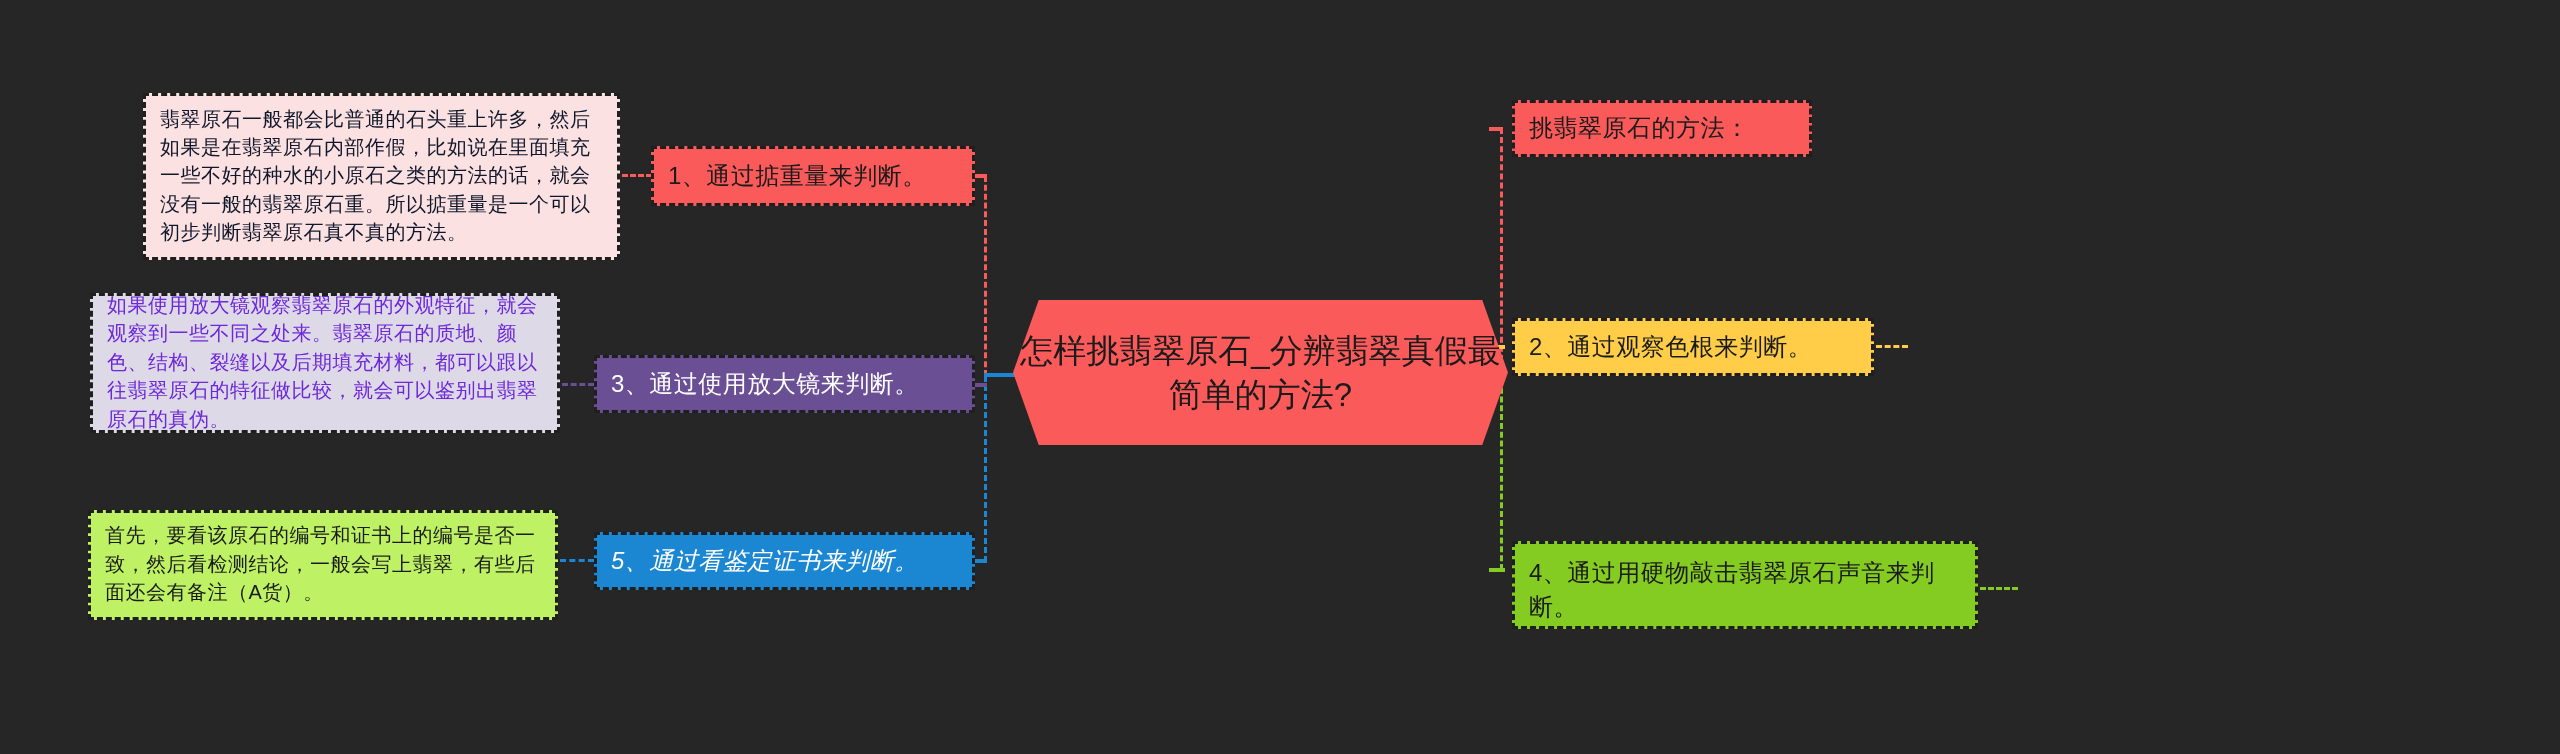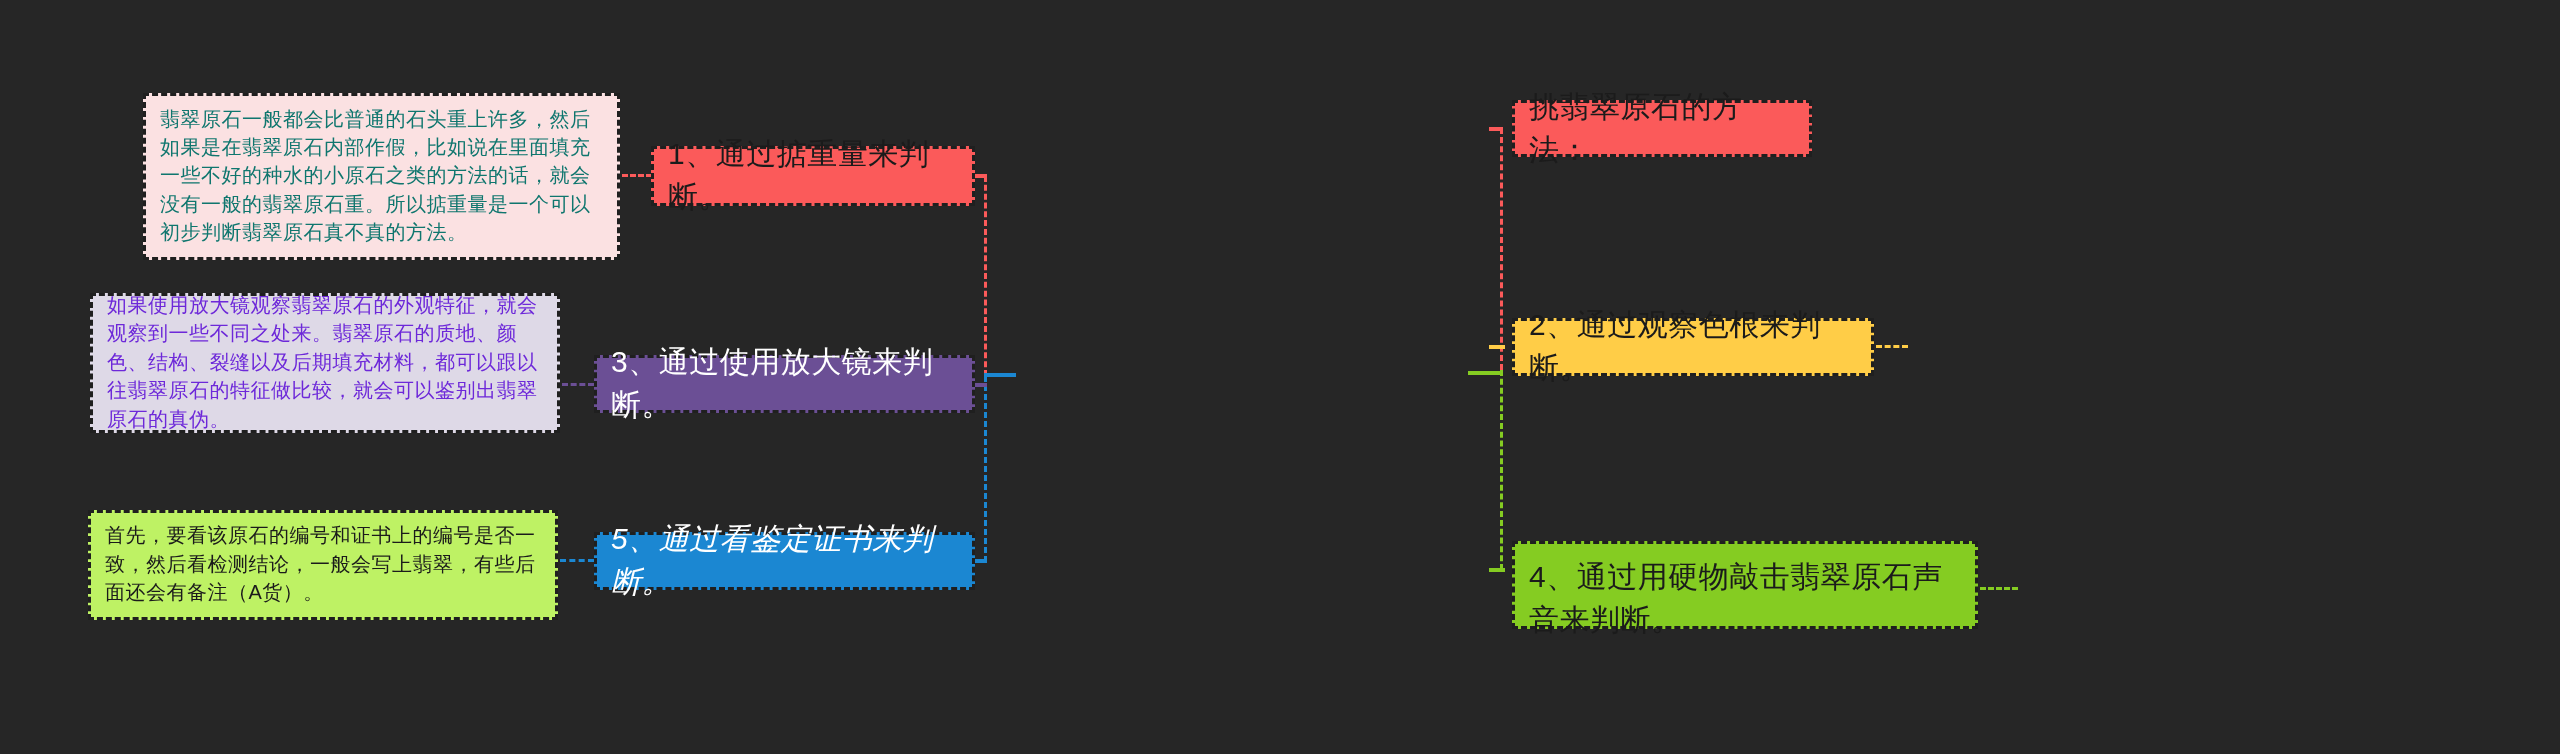--- a/index.html
+++ b/index.html
@@ -26,29 +26,29 @@
     align-items: center;
     line-height: 1.42;
     letter-spacing: 0.5px;
     white-space: pre-wrap;
   }
   .note {
     font-size: 20px;
     padding: 11px 14px 13px 14px;
   }
   .label {
-    font-size: 30px;
+    font-size: 24px;
     padding: 10px 14px;
     font-weight: 400;
   }
 
   
   .n-note-weight {
     left: 143px; top: 93px; width: 477px; height: 167px;
-    background: #fbe1e2; border-color: #1f1f1f; color: #0f766e;
+    background: #fbe1e2; border-color: #1f1f1f; color: #0f172a;
   }
   .n-label-weight {
     left: 651px; top: 146px; width: 324px; height: 60px;
     background: #fb5a5a; border-color: #1f1f1f; color: #1b1b1b;
   }
 
   
   .n-note-lens {
     left: 90px; top: 293px; width: 470px; height: 140px;
     background: #ded9e7; border-color: #1f1f1f; color: #6d28d9;
@@ -154,20 +154,21 @@
   <div class="node note n-note-lens">如果使用放大镜观察翡翠原石的外观特征，就会观察到一些不同之处来。翡翠原石的质地、颜色、结构、裂缝以及后期填充材料，都可以跟以往翡翠原石的特征做比较，就会可以鉴别出翡翠原石的真伪。</div>
 
   <div class="node note n-note-cert">首先，要看该原石的编号和证书上的编号是否一致，然后看检测结论，一般会写上翡翠，有些后面还会有备注（A货）。</div>
 
   <div class="node label n-label-weight">1、通过掂重量来判断。</div>
 
   <div class="node label n-label-lens">3、通过使用放大镜来判断。</div>
 
   <div class="node label n-label-cert">5、通过看鉴定证书来判断。</div>
 
+  <div class="center">怎样挑翡翠原石_分辨翡翠真假最简单的方法?</div>
 
   <div class="node label n-header-methods">挑翡翠原石的方法：</div>
 
   <div class="node label n-label-root">2、通过观察色根来判断。</div>
 
   <div class="node label n-label-sound">4、通过用硬物敲击翡翠原石声音来判断。</div>
 
 
 
 </div>

